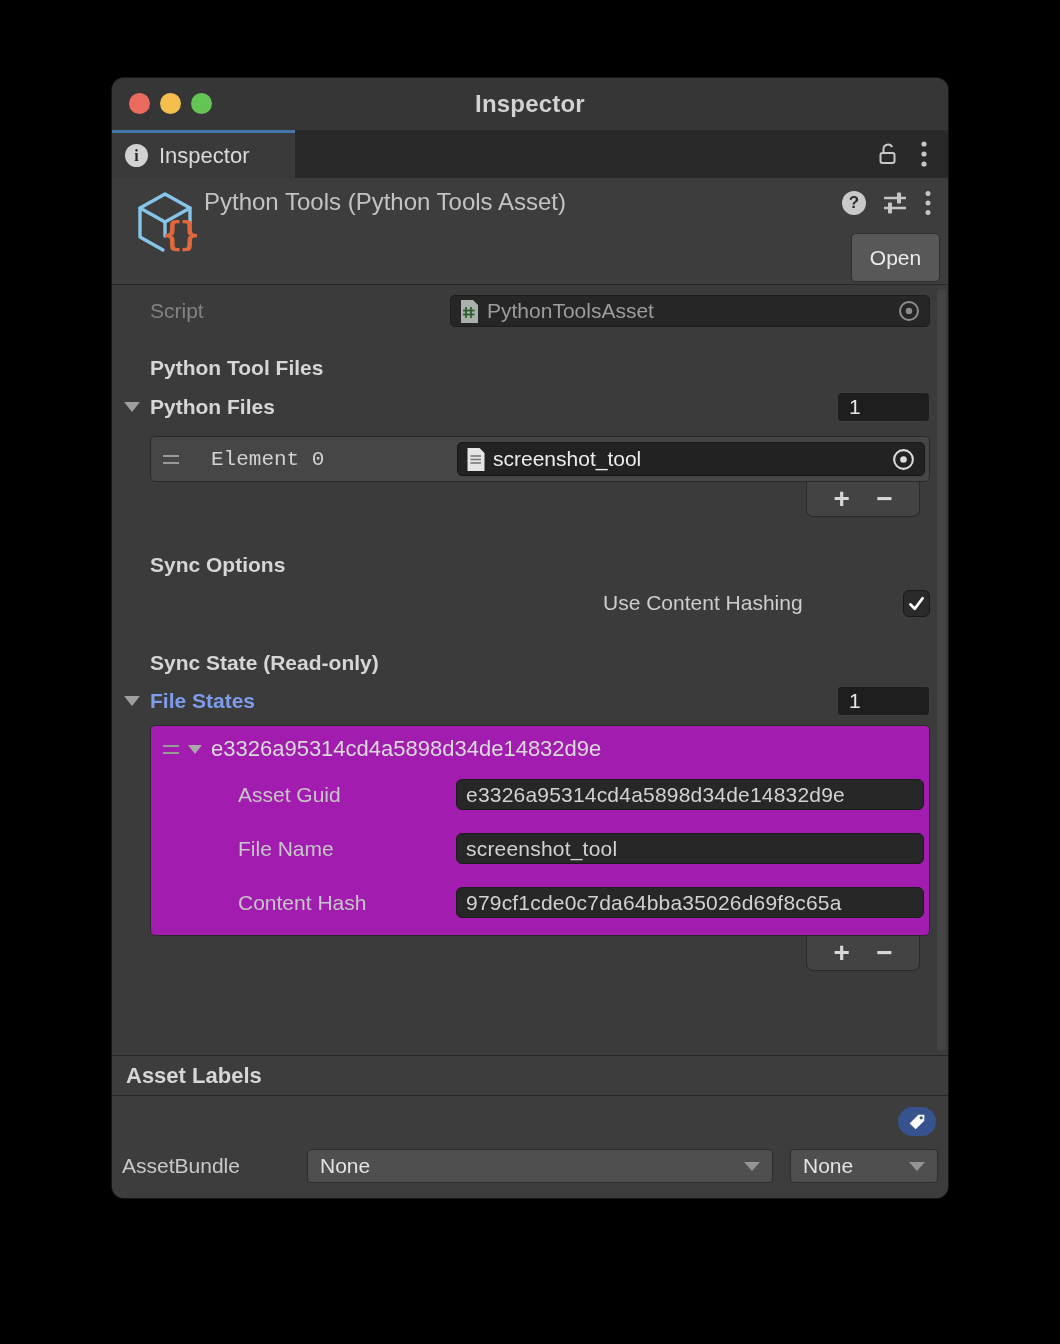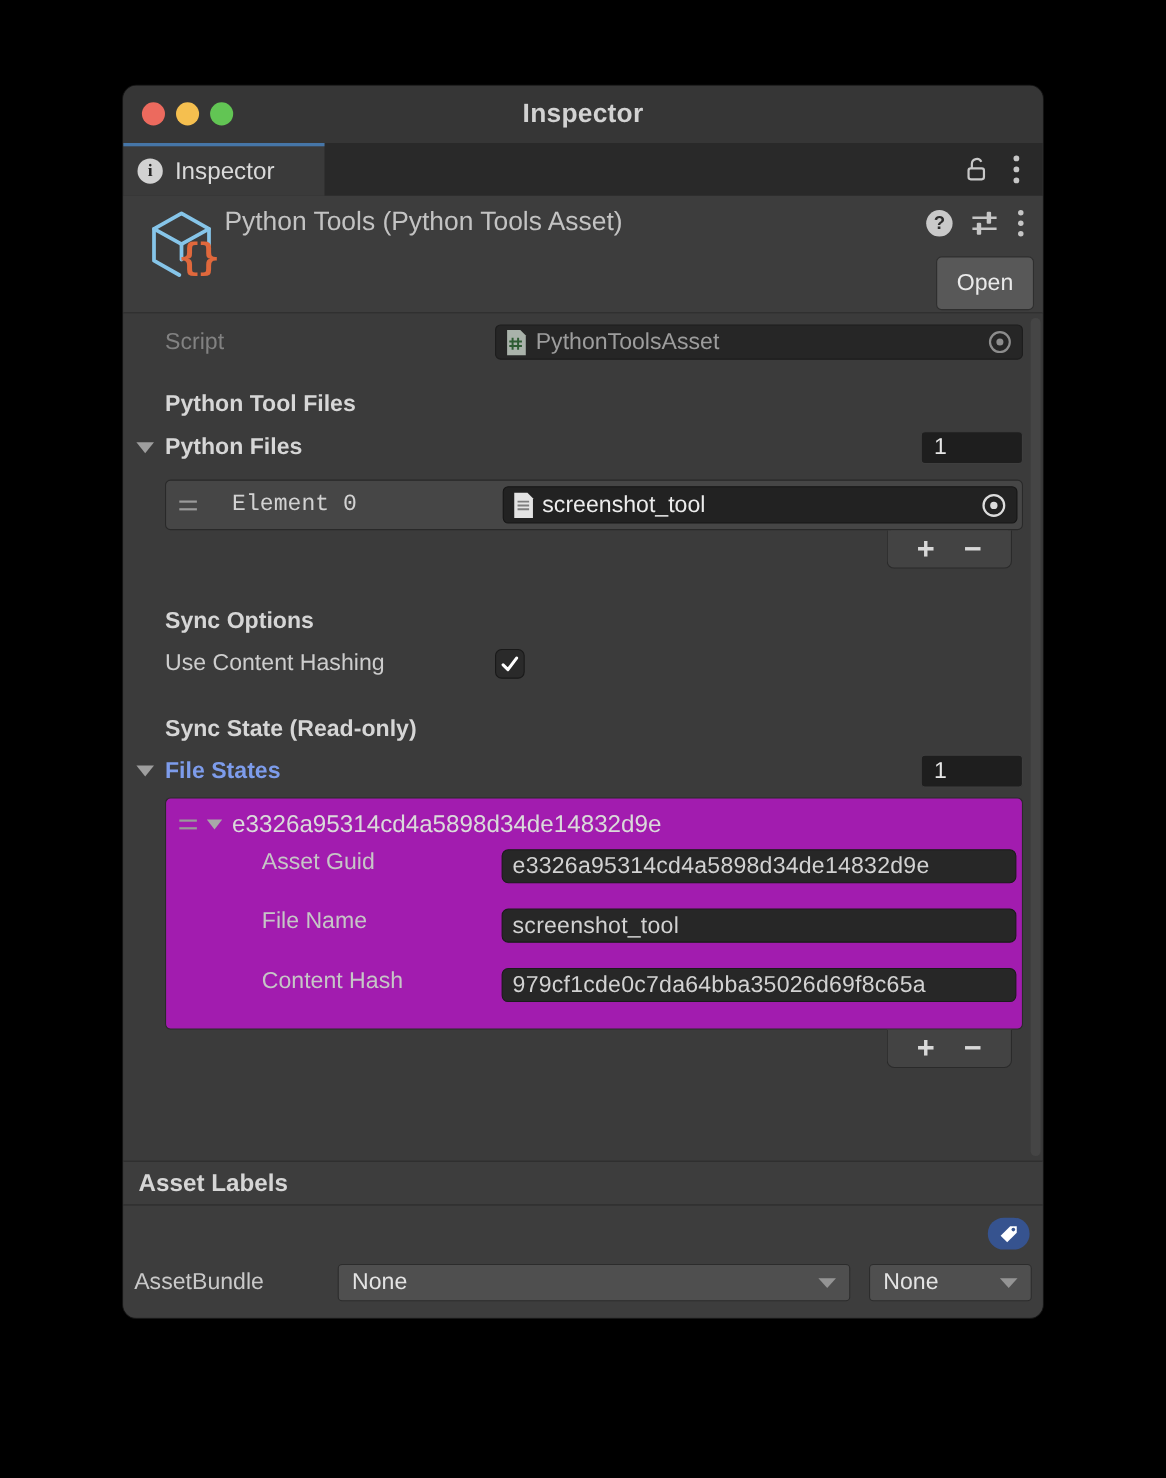--- a/index.html
+++ b/index.html
@@ -40,21 +40,21 @@
              font-size:17px; font-weight:bold; display:flex; align-items:center; justify-content:center; }
   .open-btn { position:absolute; right:8px; top:55px; width:89px; height:49px; background:#585858;
               border:1px solid #2e2e2e; border-radius:5px; color:#eaeaea; font-size:21px;
               display:flex; align-items:center; justify-content:center; }
 
   
   .body { flex:1 1 auto; background:#3b3b3b; position:relative; padding:0 18px 0 38px; }
   .scrolltrack { position:absolute; right:2px; top:4px; bottom:4px; width:9px;
                  background:#454545; border-radius:5px; }
 
-  .row { display:flex; align-items:center; }
+  .row { display:flex; align-items:center;justify-content:flex-end; }
   .lbl-col { flex:0 0 300px; font-size:21px; color:#cdcdcd; }
   .dim { color:#828282; }
   .section-h { font-size:21px; font-weight:bold; color:#d6d6d6; }
 
   .field { background:#262626; border:1px solid #1d1d1d; border-radius:5px; height:32px;
            display:flex; align-items:center; padding:0 8px; gap:7px; flex:1 1 auto; min-width:0; }
   .field .ftext { font-size:21px; color:#9d9d9d; flex:1 1 auto; white-space:nowrap; overflow:hidden; }
 
   .row-script { margin-top:10px; }
   .h-ptf { margin-top:29px; }
@@ -85,21 +85,21 @@
   .checkbox { width:27px; height:27px; background:#2a2a2a; border:1px solid #191919; border-radius:6px;
               display:flex; align-items:center; justify-content:center; }
   .h-syncstate { margin-top:33px; }
 
   .fs-box { margin-top:9px; background:#a21caf; border:1px solid #2a2a2a; border-radius:5px;
             padding-bottom:10px; }
   .fs-head { height:46px; display:flex; align-items:center; padding-left:12px; gap:9px; }
   .fs-tri { width:0; height:0; border-left:7px solid transparent; border-right:7px solid transparent;
             border-top:9px solid #a8a8a8; }
   .fs-head-text { font-size:22px; color:#dadada; }
-  .fs-row { display:flex; height:45px; margin:0 5px 9px 87px; }
+  .fs-row { display:flex; align-items:center; height:45px; margin:0 5px 9px 87px; }
   .fs-lbl { flex:0 0 218px; font-size:21px; color:#c6c6c6; }
   .fs-field { flex:1 1 auto; height:31px; background:#272727; border:1px solid #1b1b1b; border-radius:6px;
               display:flex; align-items:center; padding:0 9px; font-size:21px; color:#d2d2d2;
               white-space:nowrap; overflow:hidden; letter-spacing:0.2px; }
 
   
   .labels-header { flex:0 0 41px; background:#3d3d3d; border-top:1px solid #272727;
                    border-bottom:1px solid #272727; display:flex; align-items:center; padding-left:14px; }
   .labels-header .section-h { font-size:22px; }
   .labels-body { flex:0 0 102px; background:#3d3d3d; position:relative; }

